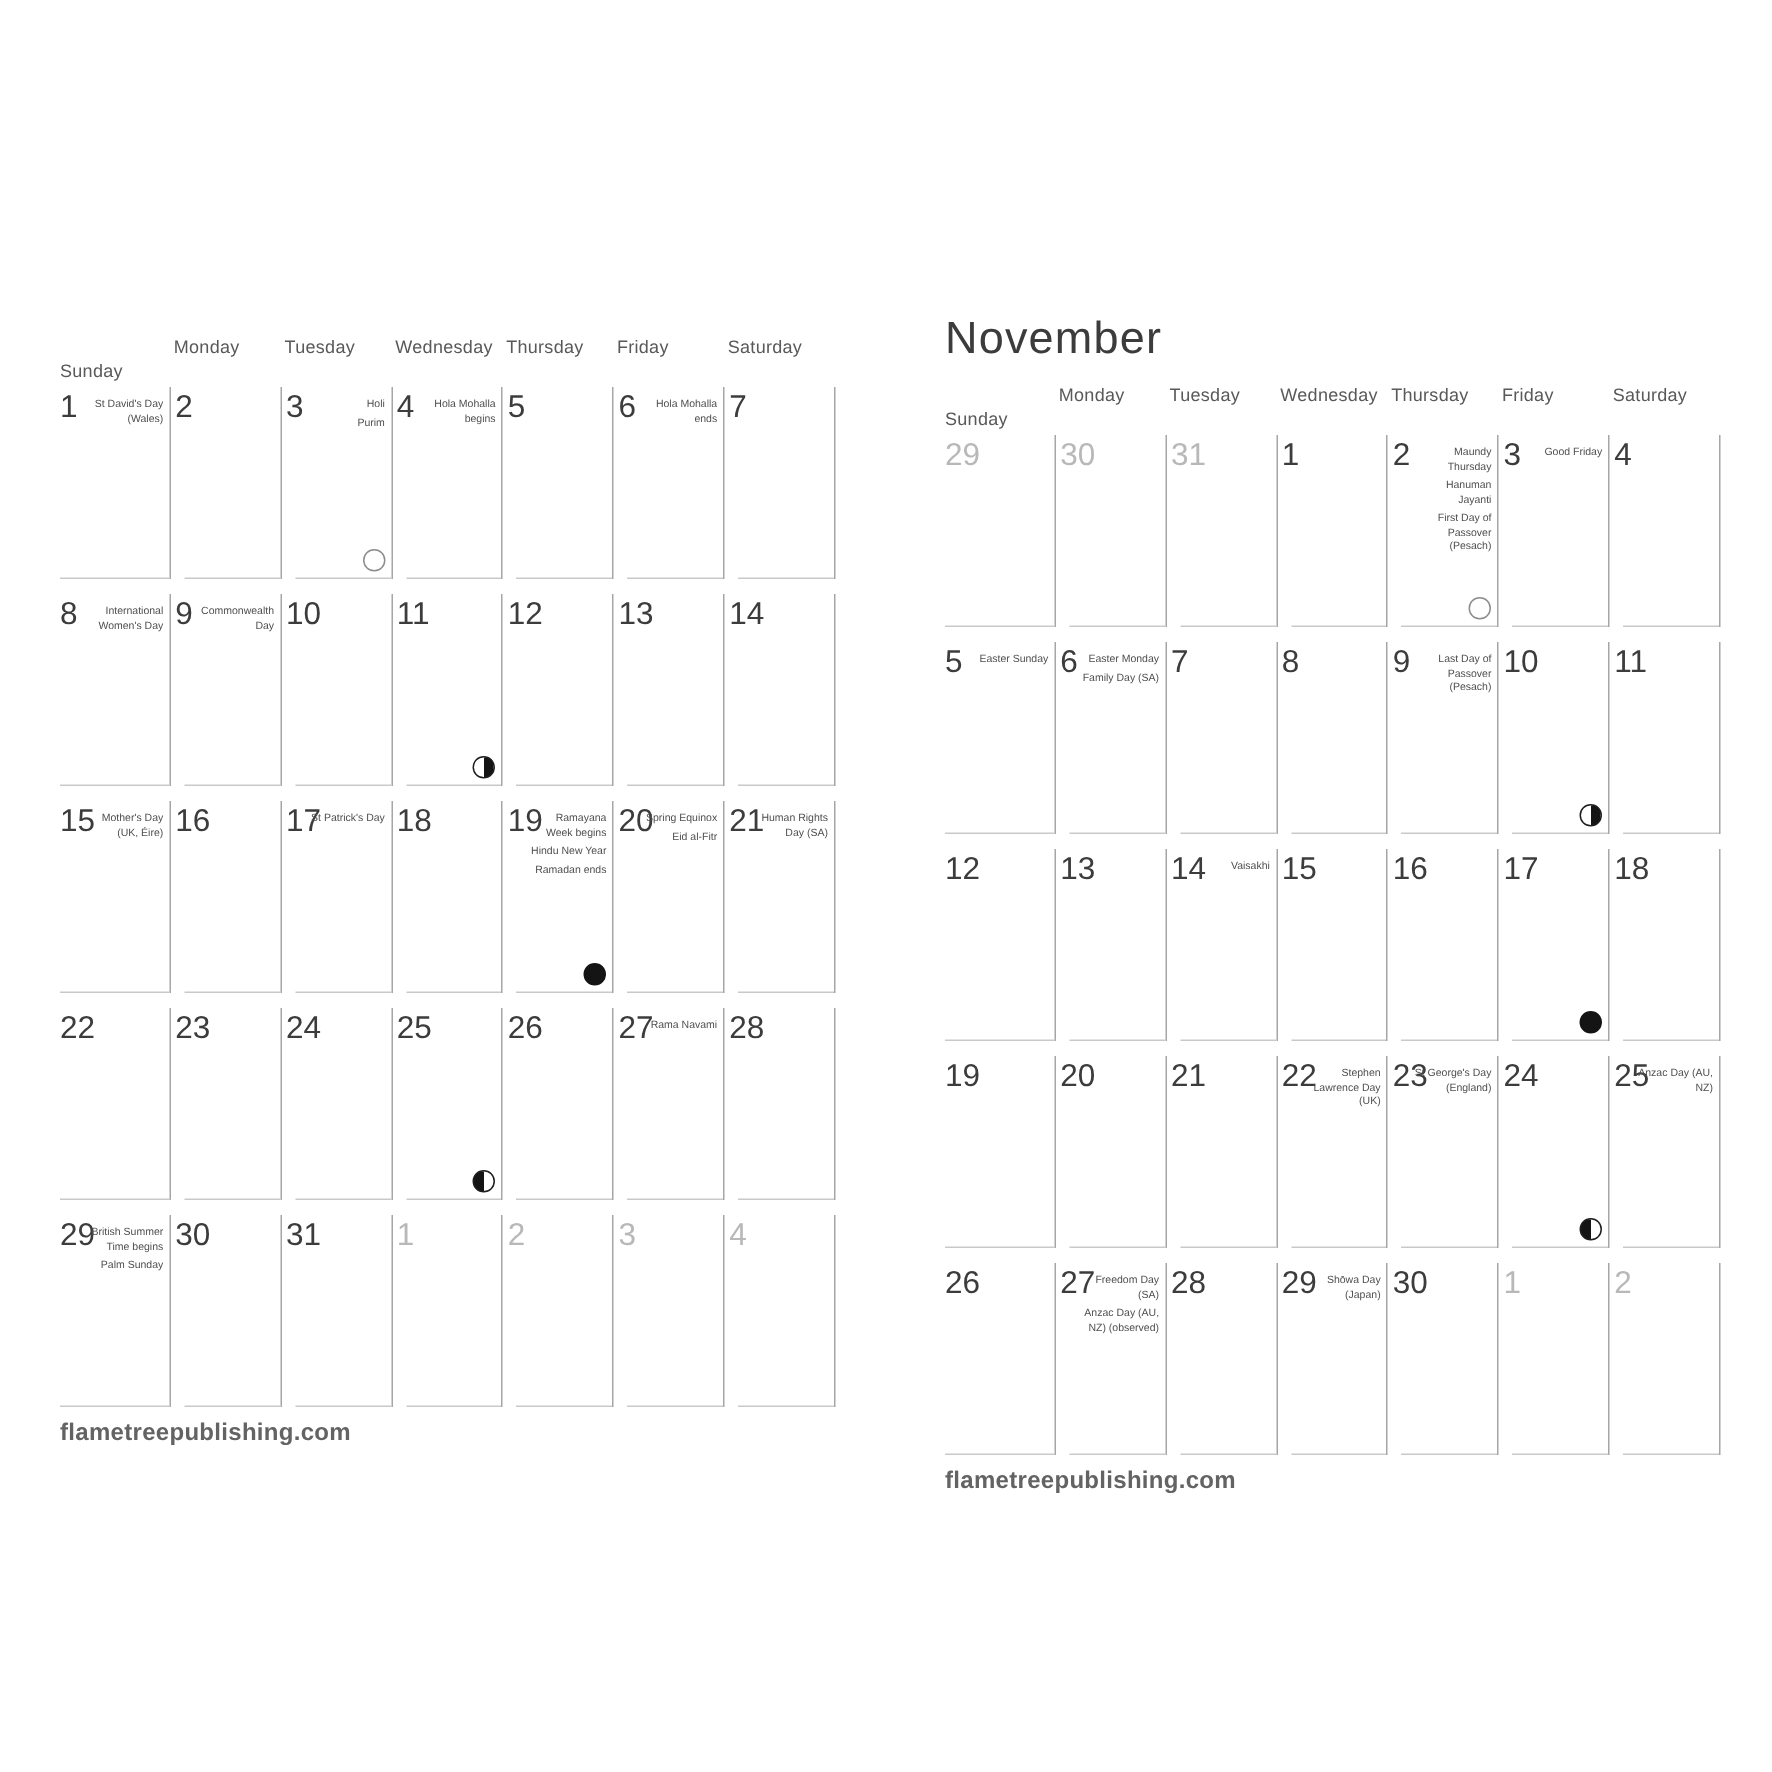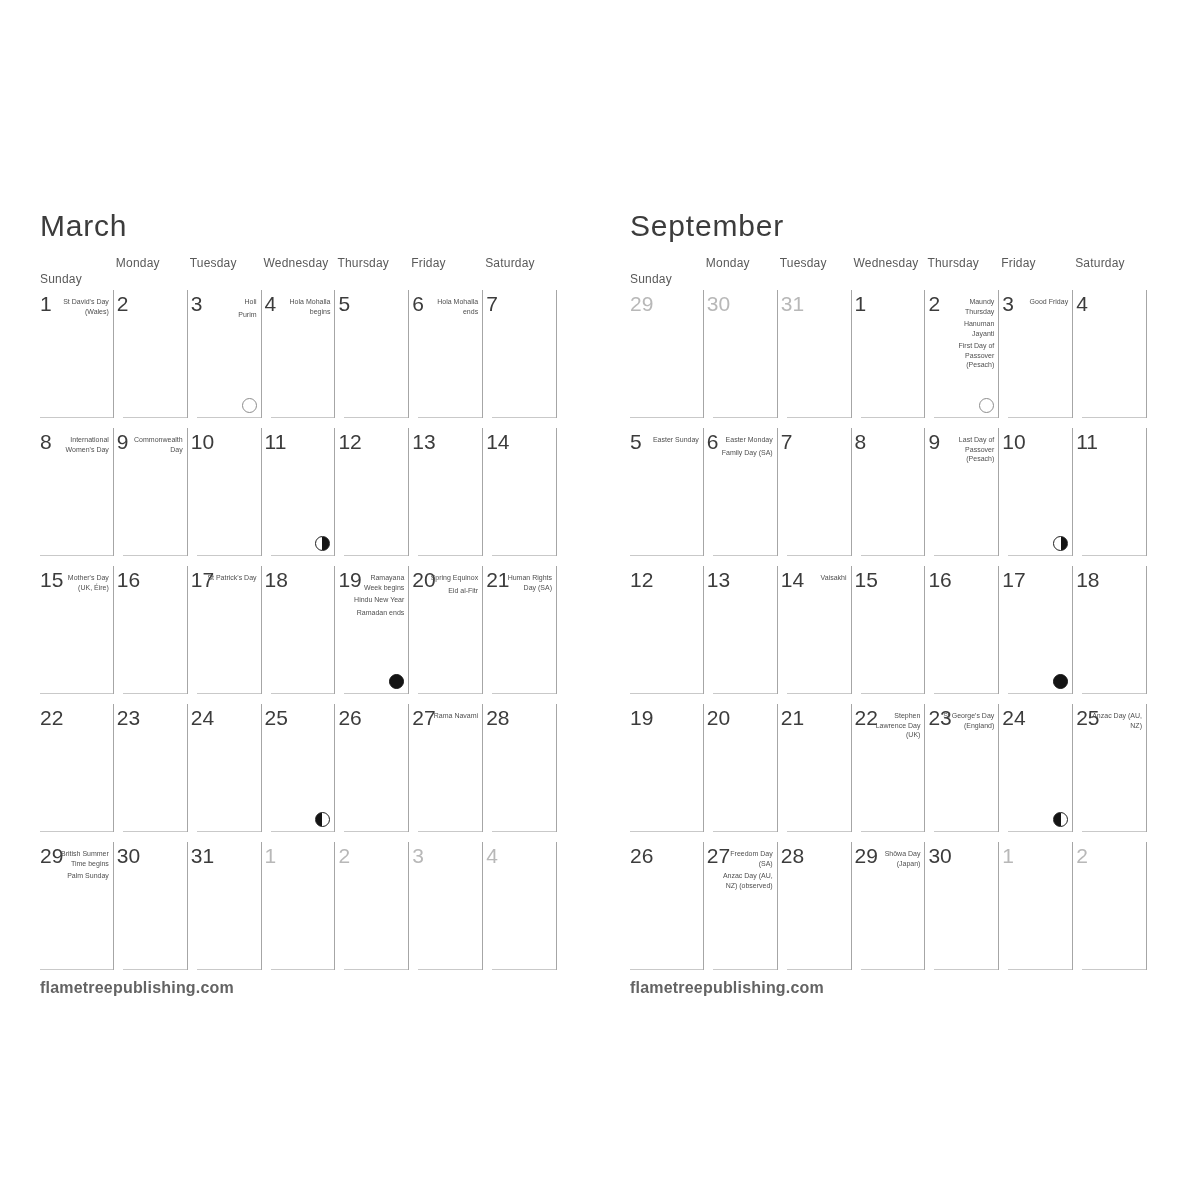--- a/index.html
+++ b/index.html
@@ -58,21 +58,20 @@
   .moon.first-quarter{border:1px solid #1e1e1e;background:linear-gradient(to right,#141414 50%,#ffffff 50%);}
   .footer{
     margin-top:9px;font-size:16px;color:#636363;font-weight:700;
     letter-spacing:.2px;
   }
 </style>
 </head>
 <body>
 
 <div class="page left">
-  <h1 class="month-title">March</h1>
   <div class="weekday-row">
       <div class="wd">Sunday</div>
       <div class="wd">Monday</div>
       <div class="wd">Tuesday</div>
       <div class="wd">Wednesday</div>
       <div class="wd">Thursday</div>
       <div class="wd">Friday</div>
       <div class="wd">Saturday</div>
     </div>
   <div class="grid">
@@ -280,21 +279,21 @@
       <div class="cell outside">
     <span class="num">4</span>
     <div class="holidays"></div>
 
   </div>
     </div>
   <div class="footer">flametreepublishing.com</div>
 </div>
 
 <div class="page right">
-  <h1 class="month-title">September</h1>
+  <h1 class="month-title">November</h1>
   <div class="weekday-row">
       <div class="wd">Sunday</div>
       <div class="wd">Monday</div>
       <div class="wd">Tuesday</div>
       <div class="wd">Wednesday</div>
       <div class="wd">Thursday</div>
       <div class="wd">Friday</div>
       <div class="wd">Saturday</div>
     </div>
   <div class="grid">

